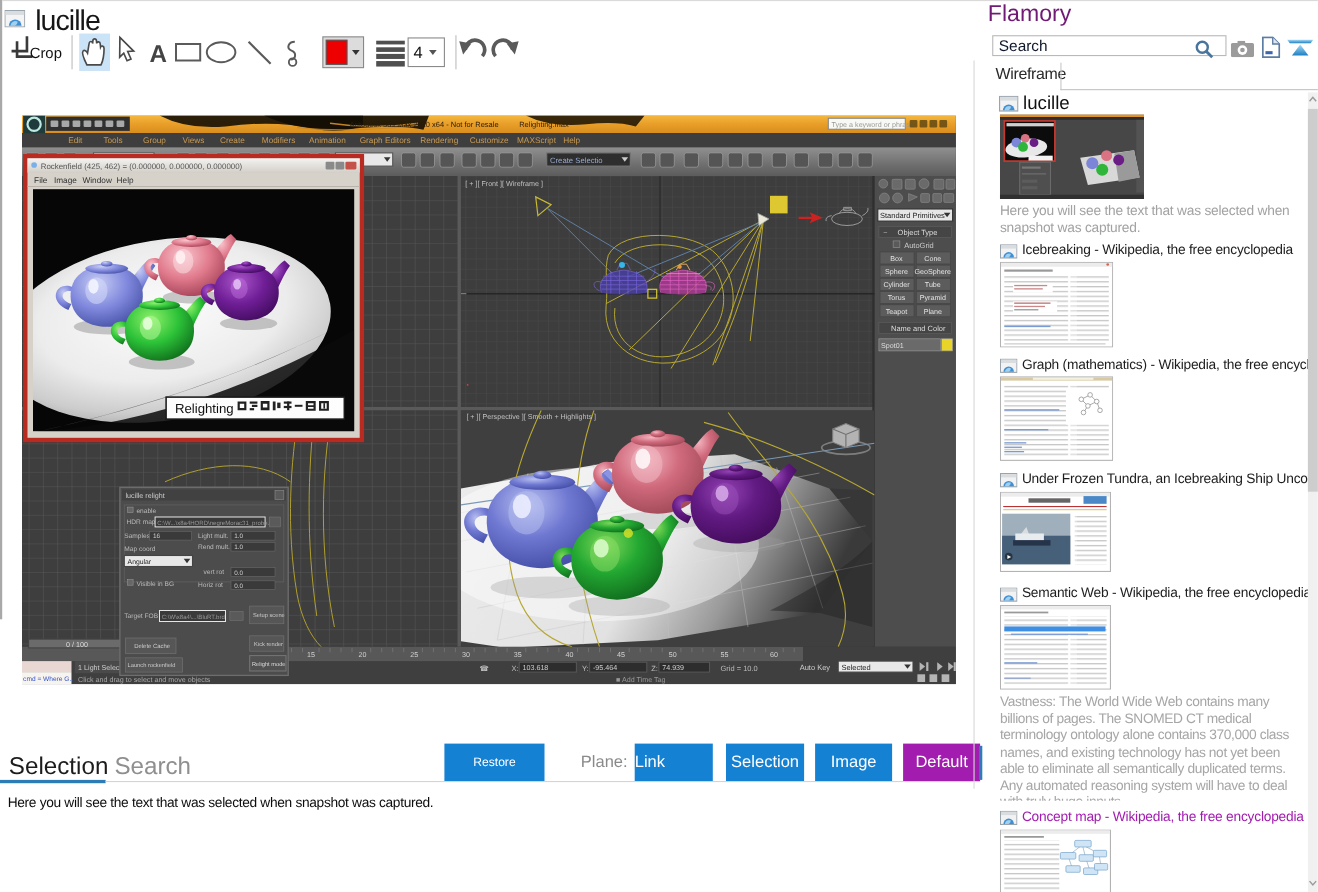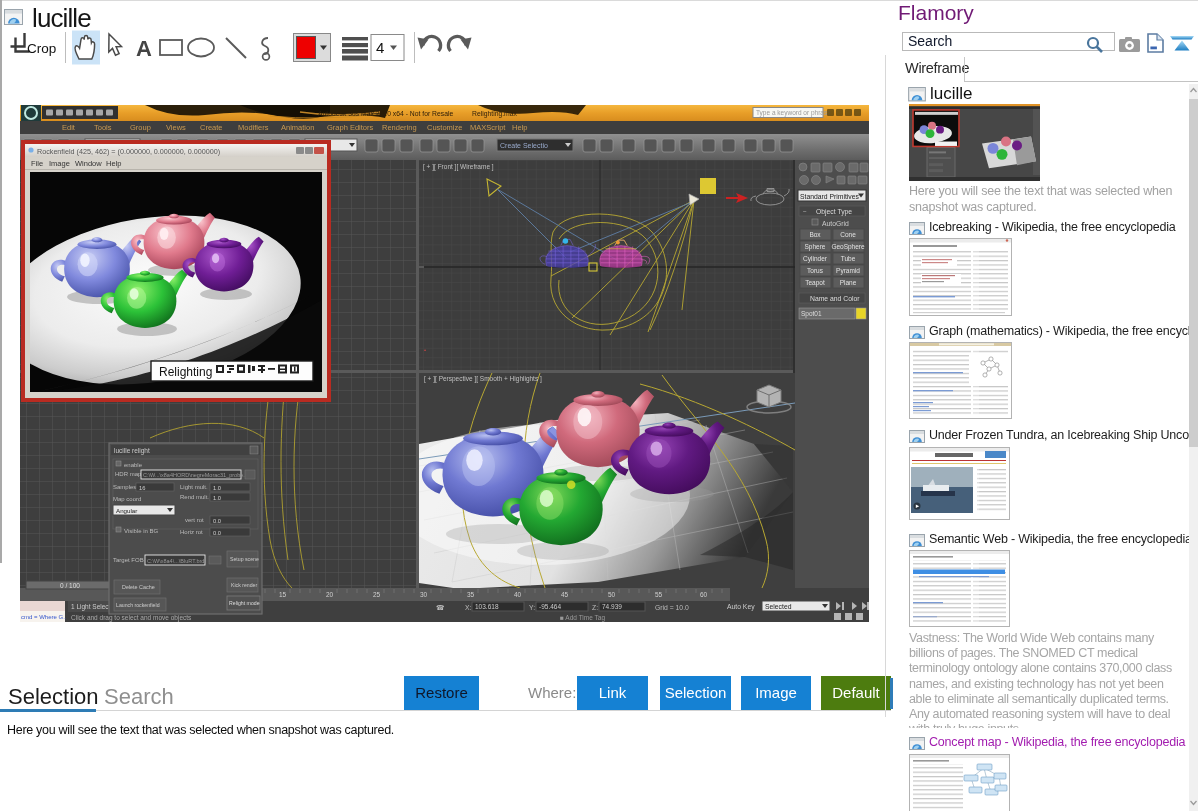--- a/index.html
+++ b/index.html
@@ -678,26 +678,26 @@
 <rect x="227" y="596" width="33" height="14" fill="#515151" stroke="#777" stroke-width="0.9"></rect>
       <text x="229" y="605" font-size="5.2" fill="#ddd">Relight mode</text>
 </g>
 </svg>
 
 <div class="abs" style="left:8px;top:684px;font-size:22px;color:#1c1c1c">Selection</div>
 <div class="abs" style="left:104px;top:684px;font-size:22px;color:#8f8f8f">Search</div>
 <div class="abs" style="left:0;top:709px;width:96px;height:3px;background:#2e7cb5"></div>
 <div class="abs" style="left:96px;top:710px;width:795px;height:1px;background:#d4d4d4"></div>
 <div class="abs" style="left:7px;top:723px;font-size:12.5px;letter-spacing:-0.3px;color:#0d0d0d">Here you will see the text that was selected when snapshot was captured.</div>
-<div class="abs" style="left:404px;top:676px;width:75px;height:34px;background:#1581d3;color:#0f172a;font-size:15px;text-align:center;line-height:34px">Restore</div>
-<div class="abs" style="left:528px;top:684px;font-size:15px;color:#8a8a8a">Where:</div>
-<div class="abs" style="left:577px;top:676px;width:71px;height:34px;background:#1581d3;color:#fff;font-size:15px;text-align:center;line-height:34px">Link</div>
+<div class="abs" style="left:404px;top:676px;width:91px;height:34px;background:#1581d3;color:#ffffff;font-size:11px;text-align:center;line-height:34px">Restore</div>
+<div class="abs" style="left:528px;top:684px;font-size:15px;color:#8a8a8a">Plane:</div>
+<div class="abs" style="left:577px;top:676px;width:71px;height:34px;background:#1581d3;color:#fff;font-size:15px;text-align:left;line-height:34px">Link</div>
 <div class="abs" style="left:660px;top:676px;width:71px;height:34px;background:#1581d3;color:#fff;font-size:15px;text-align:center;line-height:34px">Selection</div>
 <div class="abs" style="left:741px;top:676px;width:70px;height:34px;background:#1581d3;color:#fff;font-size:15px;text-align:center;line-height:34px">Image</div>
-<div class="abs" style="left:821px;top:676px;width:70px;height:34px;background:#4d7c0f;color:#fff;font-size:15px;text-align:center;line-height:34px">Default</div>
+<div class="abs" style="left:821px;top:676px;width:70px;height:34px;background:#a21caf;color:#fff;font-size:15px;text-align:center;line-height:34px">Default</div>
 
 <div class="abs" style="left:885px;top:55px;width:1px;height:662px;background:#d8d8d8"></div>
 <div class="abs" style="left:898px;top:1px;font-size:21px;color:#701a75">Flamory</div>
 
 <div class="abs" style="left:902px;top:32px;width:206px;height:17px;border:1px solid #b9b9b9;font-size:14px;color:#0f172a;padding-left:5px;line-height:17px">Search</div>
 <svg class="abs" style="left:1085px;top:36px" width="20" height="18" viewBox="0 0 20 18">
  <circle cx="8" cy="7" r="5" fill="none" stroke="#49759c" stroke-width="2.2"></circle>
  <line x1="11.5" y1="10.5" x2="17" y2="16" stroke="#49759c" stroke-width="2.6"></line>
 </svg>
 <svg class="abs" style="left:1119px;top:37px" width="21" height="15" viewBox="0 0 21 15">

